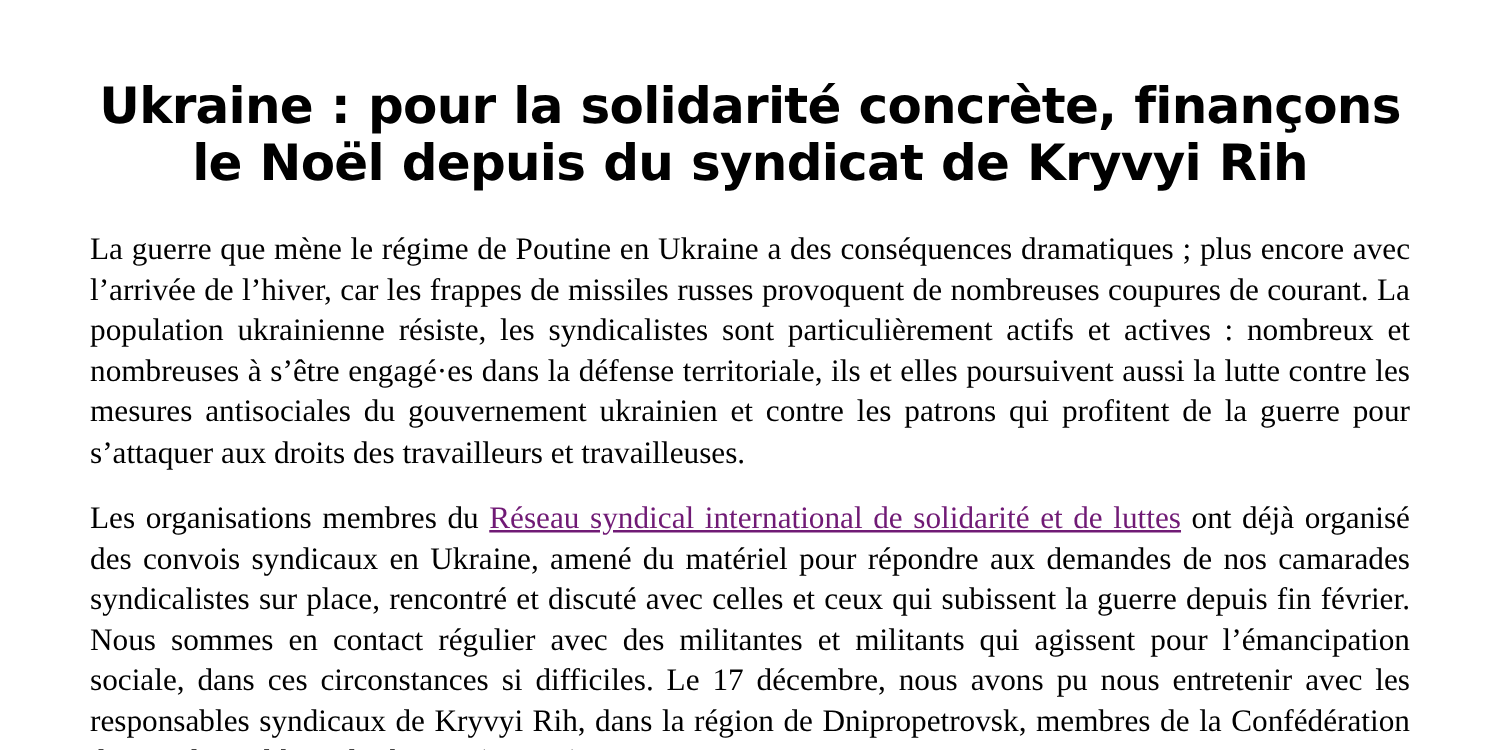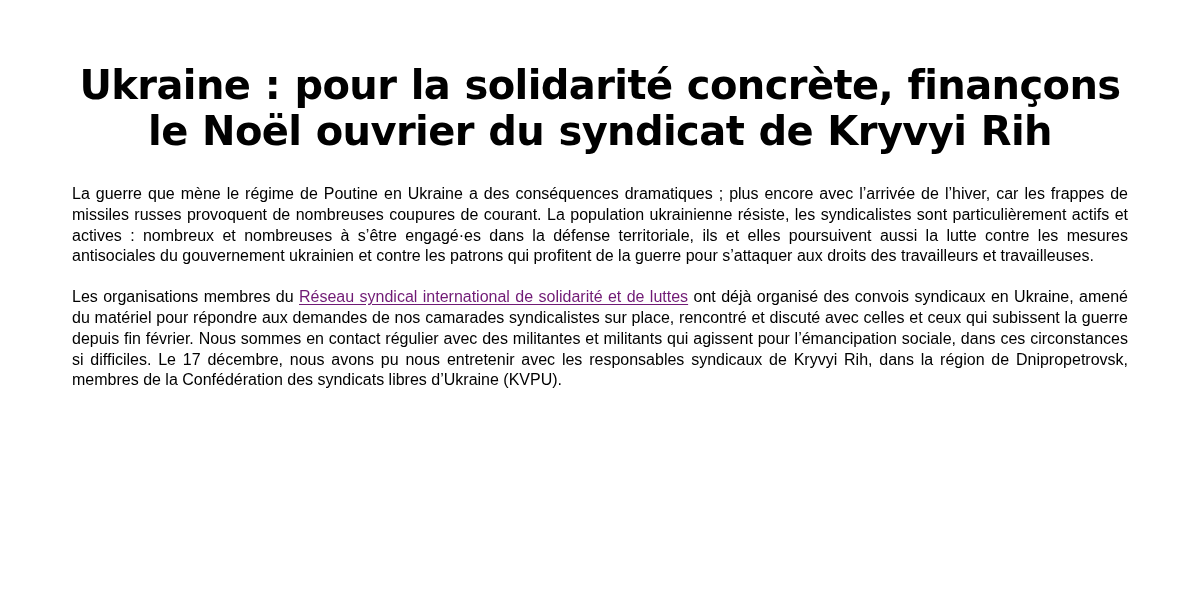--- a/index.html
+++ b/index.html
@@ -27,41 +27,41 @@
     font-weight: bold;
     font-size: 40px;
     line-height: 1.15;
     text-align: center;
     letter-spacing: -0.6px;
     margin: 0 0 30px 0;
     padding: 0 4px;
     word-spacing: 1px;
   }
   .body-par {
-    font-family: Liberation Sans, sans-serif;
-    font-size: 16px;
+    font-family: Liberation Serif, serif;
+    font-size: 25px;
     line-height: 1.30;
     text-align: justify;
     text-justify: inter-word;
     margin: 0 0 20px 0;
     hyphens: none;
   }
   .body-par:last-child {
     margin-bottom: 0;
   }
   a.doc-link {
     color: #701a75;
     text-decoration: underline;
     text-underline-offset: 2px;
   }
 </style>
 </head>
 <body>
 
 <div class="page">
 
-  <h1 class="doc-title">Ukraine : pour la solidarité concrète, finançons le Noël ouvrier du syndicat de Kryvyi Rih</h1>
+  <h1 class="doc-title">Ukraine : pour la solidarité concrète, finançons le Noël depuis du syndicat de Kryvyi Rih</h1>
 
   <p class="body-par">La guerre que mène le régime de Poutine en Ukraine a des conséquences dramatiques ; plus encore avec l’arrivée de l’hiver, car les frappes de missiles russes provoquent de nombreuses coupures de courant. La population ukrainienne résiste, les syndicalistes sont particulièrement actifs et actives : nombreux et nombreuses à s’être engagé·es dans la défense territoriale, ils et elles poursuivent aussi la lutte contre les mesures antisociales du gouvernement ukrainien et contre les patrons qui profitent de la guerre pour s’attaquer aux droits des travailleurs et travailleuses.</p>
 
   <p class="body-par"><span>Les organisations membres du </span><a class="doc-link" href="#">Réseau syndical international de solidarité et de luttes</a><span> ont déjà organisé des convois syndicaux en Ukraine, amené du matériel pour répondre aux demandes de nos camarades syndicalistes sur place, rencontré et discuté avec celles et ceux qui subissent la guerre depuis fin février. Nous sommes en contact régulier avec des militantes et militants qui agissent pour l’émancipation sociale, dans ces circonstances si difficiles. Le 17 décembre, nous avons pu nous entretenir avec les responsables syndicaux de Kryvyi Rih, dans la région de Dnipropetrovsk, membres de la Confédération des syndicats libres d’Ukraine (KVPU).</span></p>
 
 </div>
 
 </body></html>

